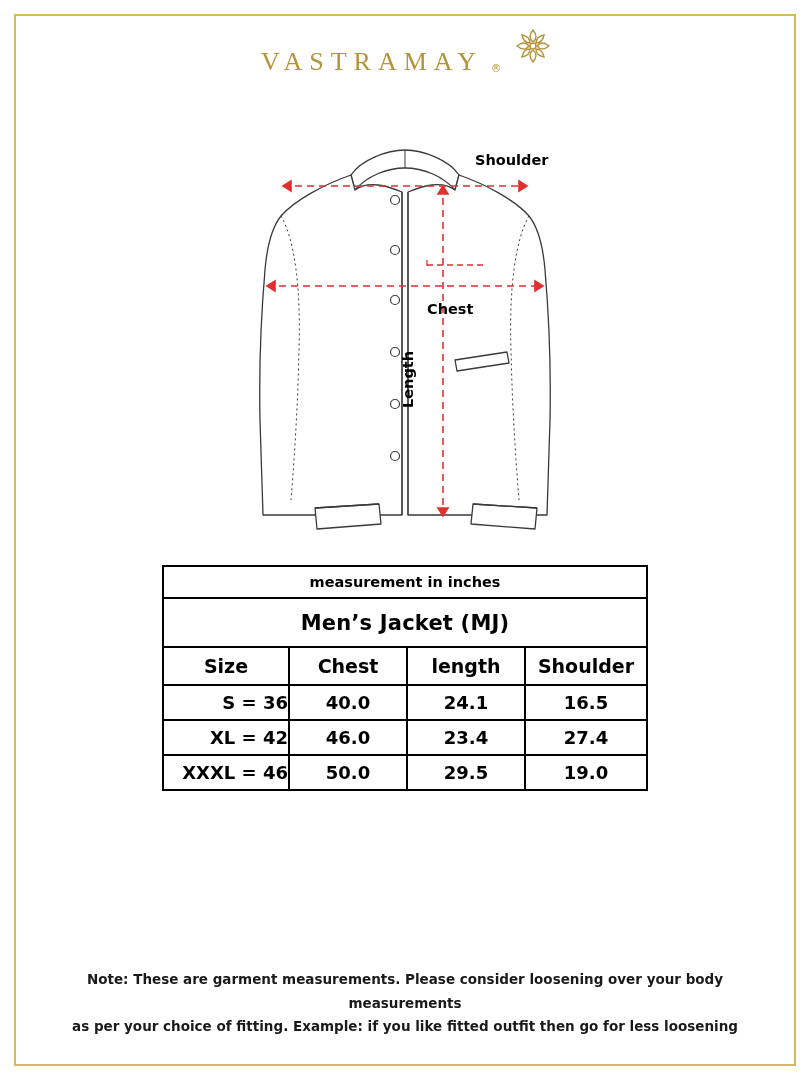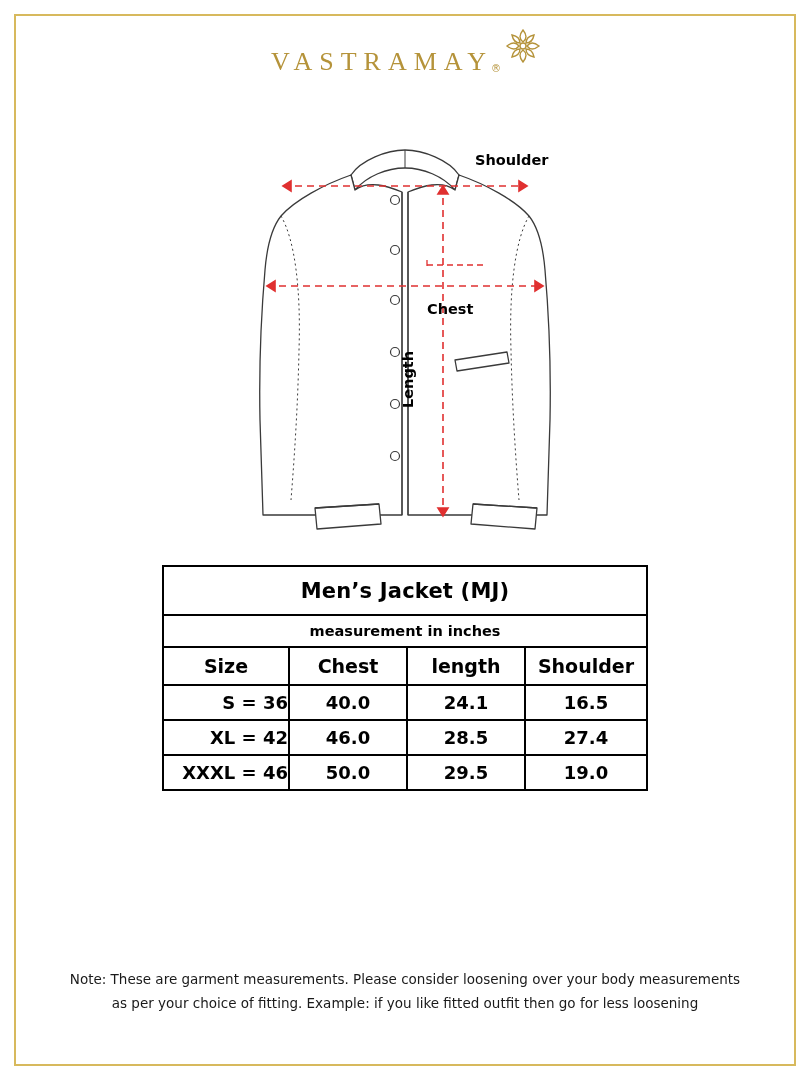--- a/index.html
+++ b/index.html
@@ -35,21 +35,21 @@
   
   .brand {
     position: absolute;
     top: 40px;
     left: 0;
     width: 810px;
     text-align: center;
     display: flex;
     align-items: center;
     justify-content: center;
-    gap: 0;
+    gap: 10px;
   }
   .brand-word {
     font-family: "Liberation Serif", serif;
     font-size: 26px;
     letter-spacing: 7px;
     color: #b5933a;
     font-weight: 400;
   }
   .brand-mark {
     width: 36px;
@@ -139,20 +139,21 @@
   .note {
     position: absolute;
     left: 38px;
     top: 968px;
     width: 734px;
     text-align: center;
     font-size: 13.5px;
     line-height: 1.75;
     color: #1a1a1a;
     font-family: "DejaVu Sans", sans-serif;
+    font-weight: bold;
   }
   .note .line2 { display: block; }
 </style>
 </head>
 <body>
 
 <div class="page-border"></div>
 
 <div class="content">
 
@@ -245,45 +246,45 @@
 
   <table class="size-table">
     <colgroup>
       <col class="col-size">
         <col class="col-chest">
         <col class="col-length">
         <col class="col-shoulder">
     </colgroup>
     <thead>
       <tr>
+        <td class="table-subtitle" colspan="4">measurement in inches</td>
+      </tr>
+      <tr>
         <td class="table-title" colspan="4">Men’s Jacket (MJ)</td>
-      </tr>
-      <tr>
-        <td class="table-subtitle" colspan="4">measurement in inches</td>
       </tr>
     </thead>
     <thead class="cols">
       <tr>
         <th>Size</th>
         <th>Chest</th>
         <th>length</th>
         <th>Shoulder</th>
       </tr>
     </thead>
     <tbody>
       <tr>
         <td class="size-cell">S = 36</td>
         <td>40.0</td>
         <td>24.1</td>
         <td>16.5</td>
       </tr>
       <tr>
         <td class="size-cell">XL = 42</td>
         <td>46.0</td>
-        <td>28.5</td>
+        <td>23.4</td>
         <td>27.4</td>
       </tr>
       <tr>
         <td class="size-cell">XXXL = 46</td>
         <td>50.0</td>
         <td>29.5</td>
         <td>19.0</td>
       </tr>
     </tbody>
   </table>

